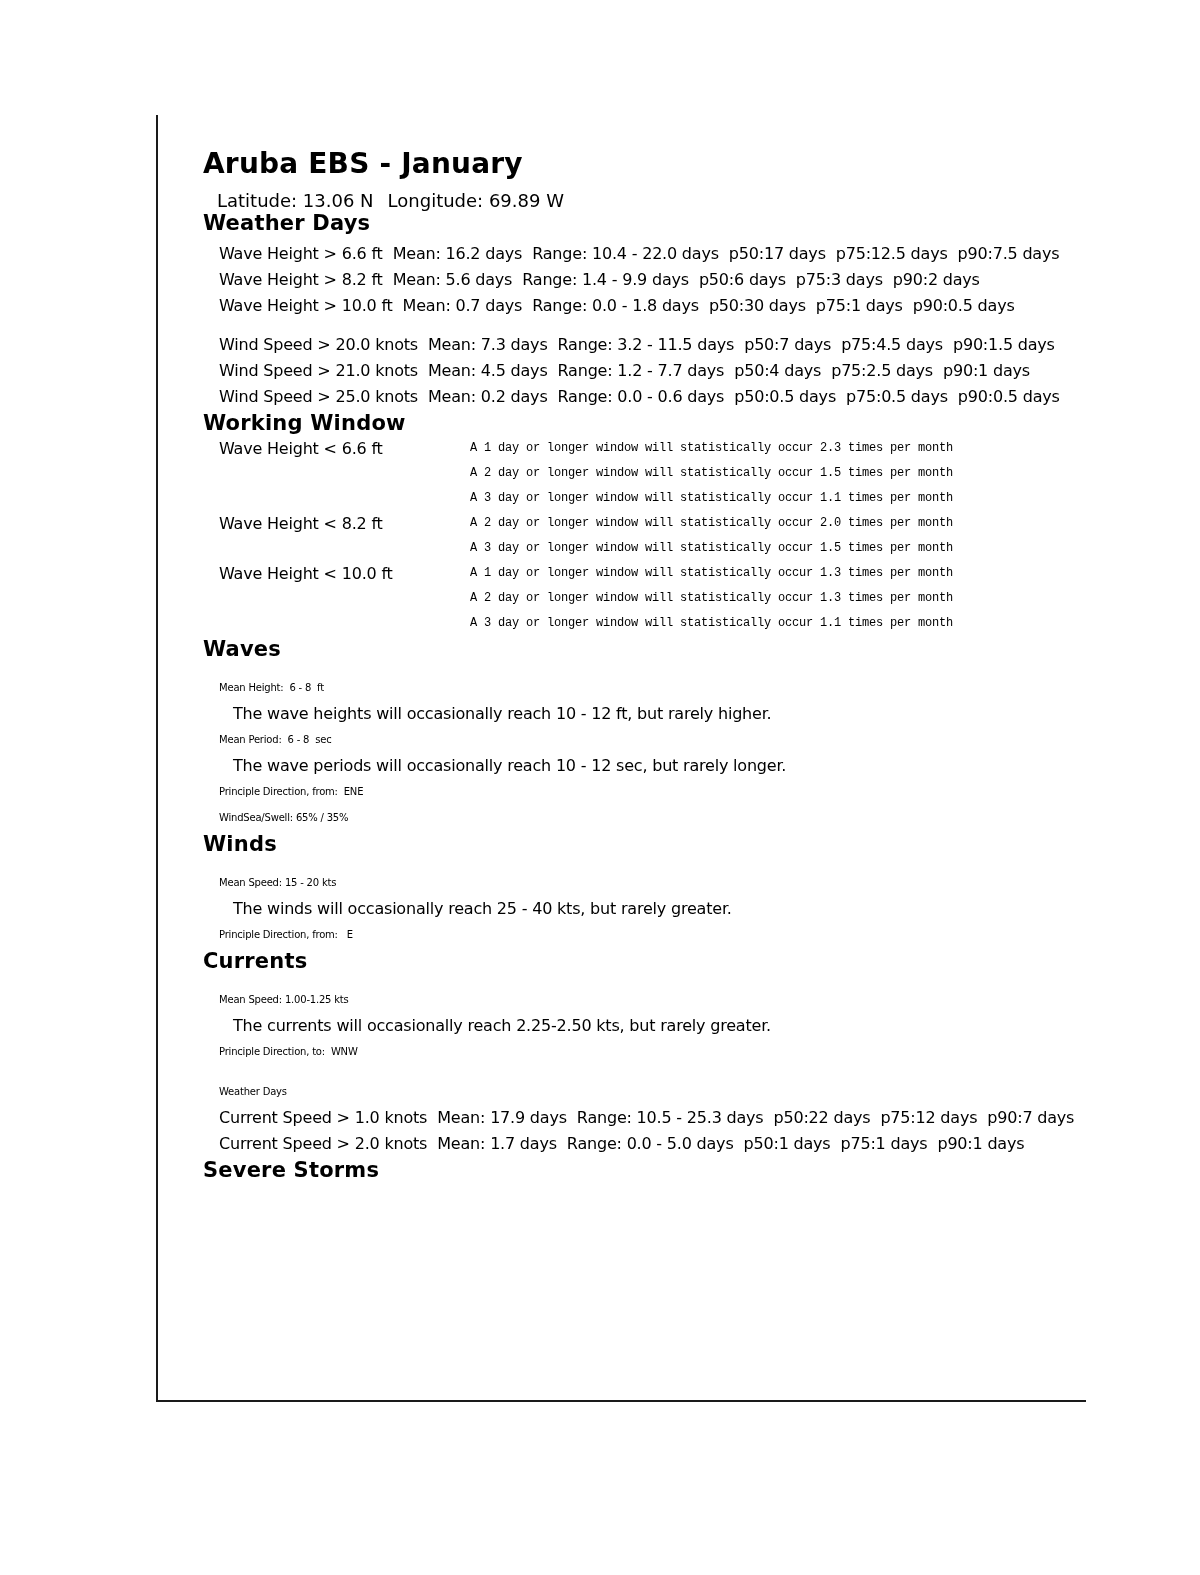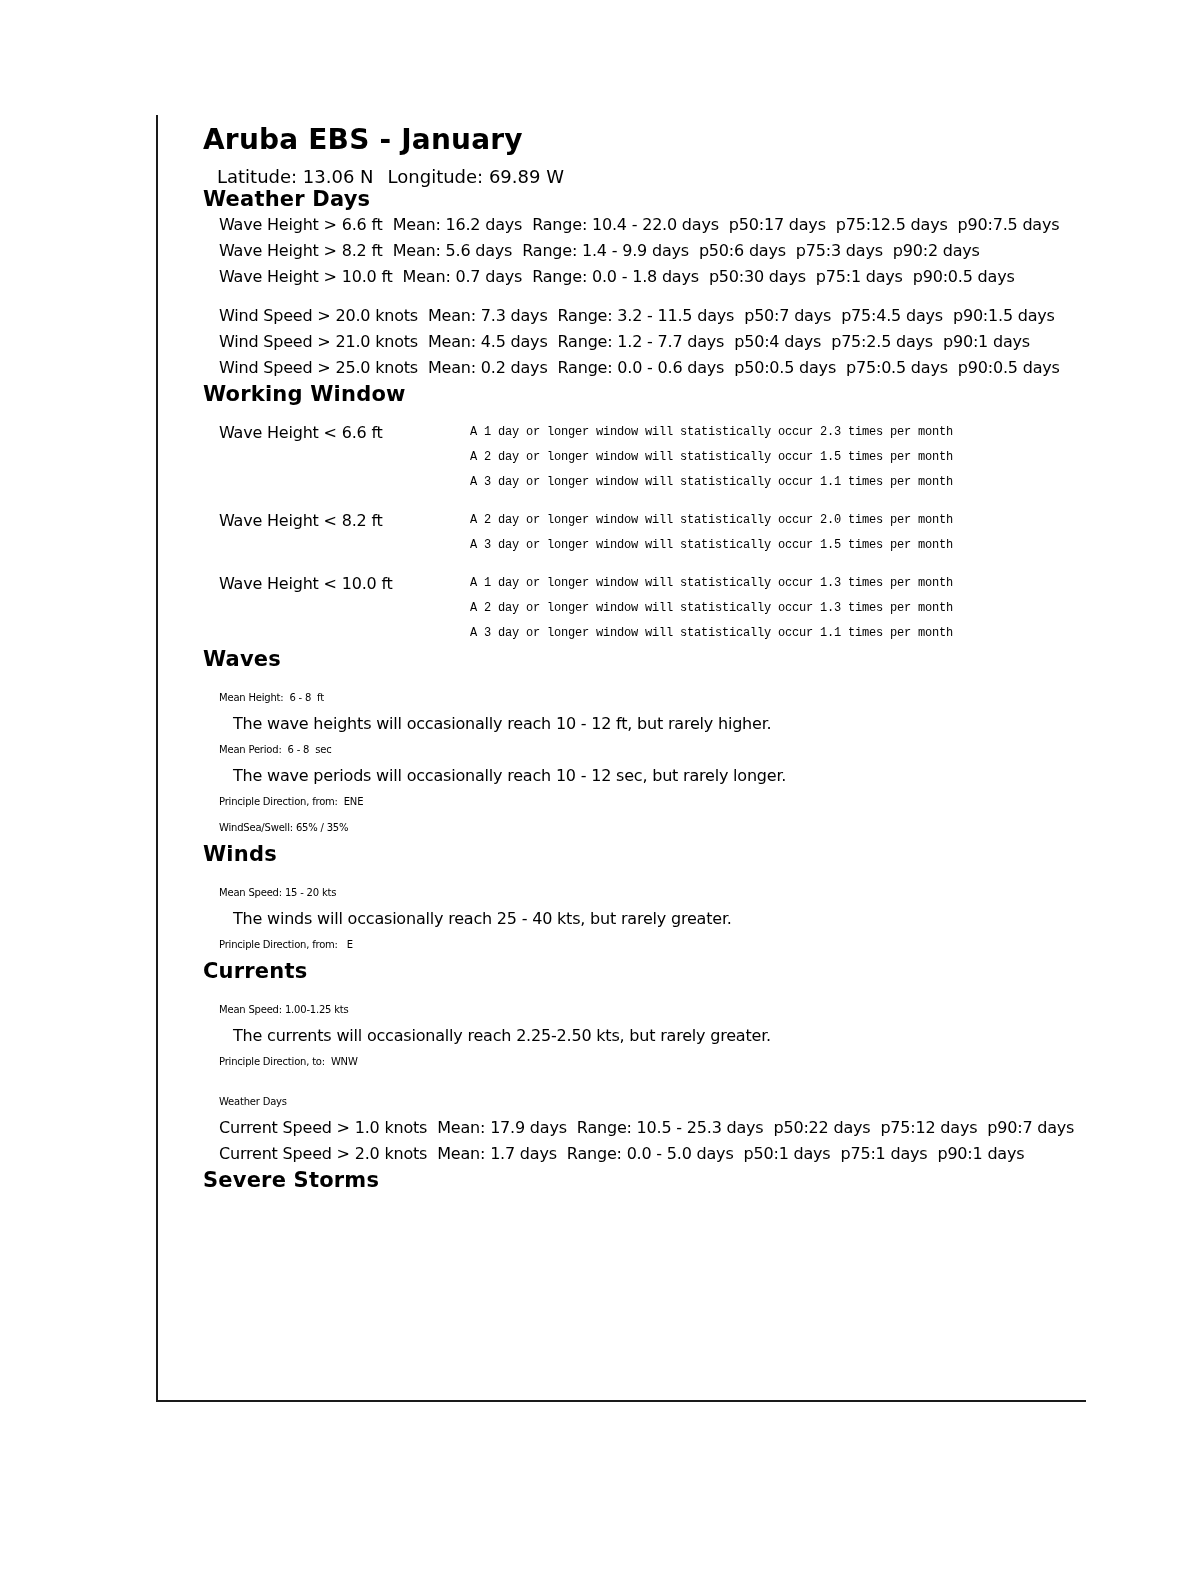--- a/index.html
+++ b/index.html
@@ -16,55 +16,55 @@
   .frame-left {
     position: absolute; left: 156px; top: 115px;
     width: 1.5px; height: 1287px; background: #1a1a1a;
   }
   .frame-bottom {
     position: absolute; left: 156px; top: 1400px;
     width: 930px; height: 1.5px; background: #1a1a1a;
   }
 
   .content {
-    position: absolute; left: 203px; top: 122px; width: 985px;
+    position: absolute; left: 203px; top: 146px; width: 985px;
   }
 
   .doc-title {
     font-size: 28px; font-weight: bold;
     margin: 0; line-height: 36px; letter-spacing: 0.2px;
   }
   .subtitle {
     margin-top: 10px; margin-left: 14px;
     font-size: 18px; font-weight: normal; line-height: 18px;
     white-space: pre-wrap;
   }
   .subtitle .gap { display: inline-block; width: 14px; }
 
   h2.section-heading {
     font-size: 21px; font-weight: bold;
     margin: 0; line-height: 26px; letter-spacing: 0.2px;
   }
   .mt-lg { margin-top: 18px; }
   .mt-md { margin-top: 13px; }
-  .mt-sm { }
+  .mt-sm { margin-top: 5px; }
   .mt-0  { margin-top: 0; }
   .mt-14 { margin-top: 14px; }
   .mt-17 { margin-top: 17px; }
 
   .rows { }
   .data-row {
     padding-left: 16px;
     font-size: 16px; line-height: 26px;
     white-space: nowrap; letter-spacing: -0.2px;
   }
   .data-row .seg { white-space: pre; }
   .data-row .seg + .seg { margin-left: 10px; }
 
-  .ww-group { display: flex; margin-top: 13px; }
+  .ww-group { display: flex; }
   .ww-cond {
     width: 267px; padding-left: 16px; flex: 0 0 267px;
     font-size: 16px; line-height: 25px; letter-spacing: -0.2px;
     white-space: pre;
   }
   .ww-lines { flex: 1; }
   .ww-line {
     font-size: 12px; line-height: 25px; letter-spacing: -0.2px;
     white-space: nowrap;
     font-family: Liberation Mono, monospace;

